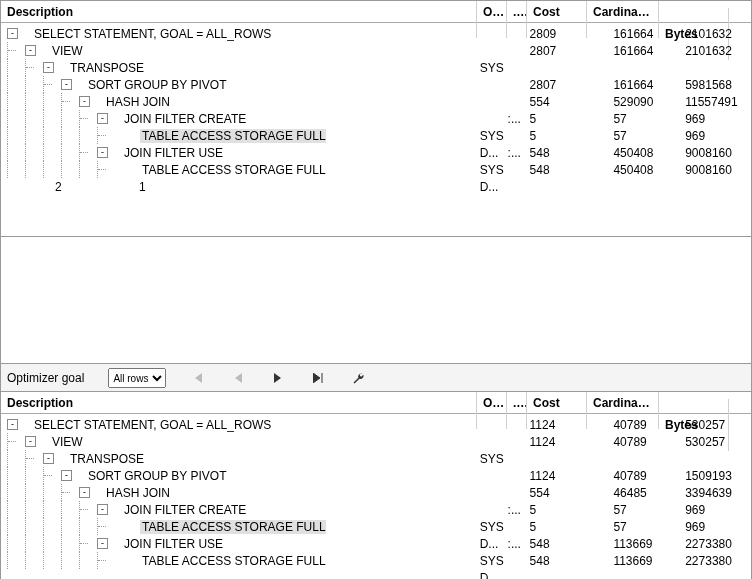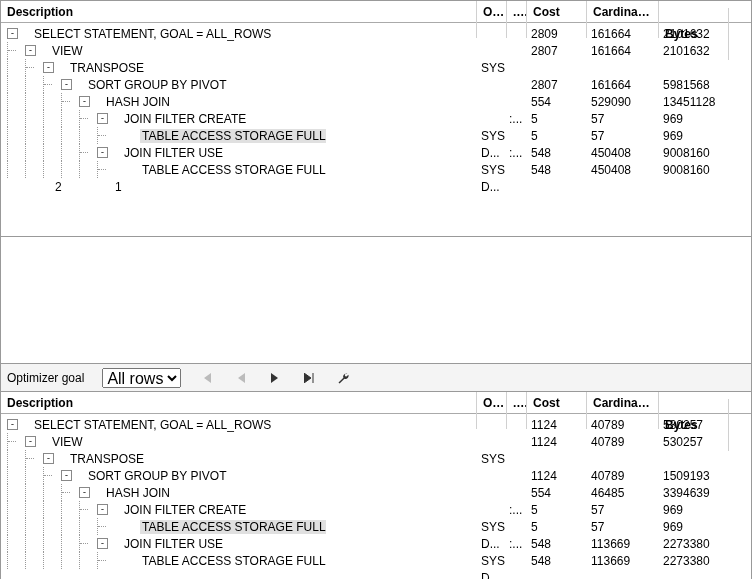--- a/index.html
+++ b/index.html
@@ -16,32 +16,32 @@
 .col-cost { width: 60px; }
 .col-card { width: 72px; }
 .col-bytes { width: 70px; margin-top: 45px; }
 .tree-body { padding: 2px 0; }
 .tree-row { display: flex; height: 17px; align-items: center; white-space: nowrap; }
 .tree-row .cell { overflow: hidden; }
 .desc-cell { width: 476px; display: flex; align-items: center; }
 .o-cell { width: 30px; padding-left: 4px; margin-top: 35px; }
 .x-cell { width: 20px; padding-left: 2px; }
 .cost-cell { width: 60px; padding-left: 4px; }
-.card-cell { width: 72px; padding-left: 4px; }
+.card-cell { width: 72px; padding-left: 4px; margin-left: 24px; }
 .bytes-cell { width: 70px; padding-left: 4px; }
 .indent { display: inline-block; height: 17px; }
 .indent-unit { width: 18px; display: inline-block; height: 100%; border-left: 1px dotted #999; position: relative; }
 .indent-unit.last::after { content: ""; position: absolute; top: 8px; left: 0; width: 8px; border-top: 1px dotted #999; }
 .toggle { width: 11px; height: 11px; border: 1px solid #888; display: inline-flex; align-items: center; justify-content: center; font-size: 9px; line-height: 1; margin-right: 4px; background: #fff; cursor: pointer; font-family: monospace; }
 .spacer-toggle { width: 15px; display: inline-block; }
 .label { padding-left: 2px; margin-left: 10px; }
 .label.hl { background: #e0e0e0; }
-.toolbar { display: flex; align-items: center; gap: 18px; padding: 4px 6px; border-top: 1px solid #999; border-left: 1px solid #999; border-right: 1px solid #999; background:#f4f4f4 }
+.toolbar { display: flex; align-items: center; gap: 24px; padding: 4px 6px; border-top: 1px solid #999; border-left: 1px solid #999; border-right: 1px solid #999; background:#f4f4f4 }
 .toolbar .lbl { font-size: 12px; }
-select { font-size: 16px; height: 20px; }
+select { font-size: 10px; height: 20px; }
 .tb-btn { width: 16px; height: 16px; display: inline-flex; align-items: center; justify-content: center; cursor: pointer; color: #333; }
 .tb-btn.disabled { color: #bbb; cursor: default; }
 svg { display: block; }
 </style>
 </head>
 <body>
 
 <div class="pane top">
   <div class="header-row">
     <div class="header-cell col-desc">Description</div>
@@ -103,21 +103,21 @@
       <div class="tree-row">
         <div class="desc-cell cell">
           <span class="indent" style="padding-left: 6px;"><span class="indent-unit"></span><span class="indent-unit"></span><span class="indent-unit"></span><span class="indent-unit last"></span></span>
           <span class="toggle">-</span>
           <span class="label">HASH JOIN</span>
         </div>
         <div class="o-cell cell"></div>
         <div class="x-cell cell"></div>
         <div class="cost-cell cell">554</div>
         <div class="card-cell cell">529090</div>
-        <div class="bytes-cell cell">13451128</div>
+        <div class="bytes-cell cell">11557491</div>
       </div>
       <div class="tree-row">
         <div class="desc-cell cell">
           <span class="indent" style="padding-left: 6px;"><span class="indent-unit"></span><span class="indent-unit"></span><span class="indent-unit"></span><span class="indent-unit"></span><span class="indent-unit last"></span></span>
           <span class="toggle">-</span>
           <span class="label">JOIN FILTER CREATE</span>
         </div>
         <div class="o-cell cell">SYS</div>
         <div class="x-cell cell">:...</div>
         <div class="cost-cell cell">5</div>

